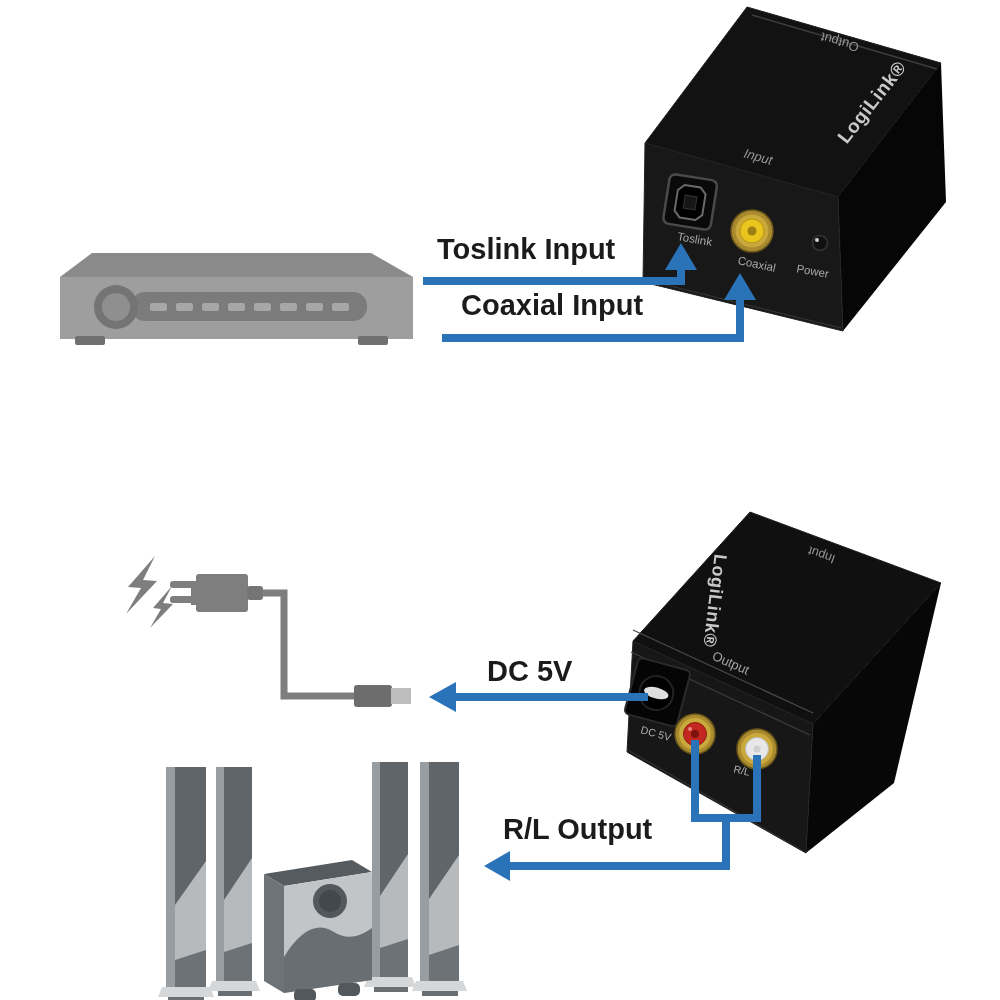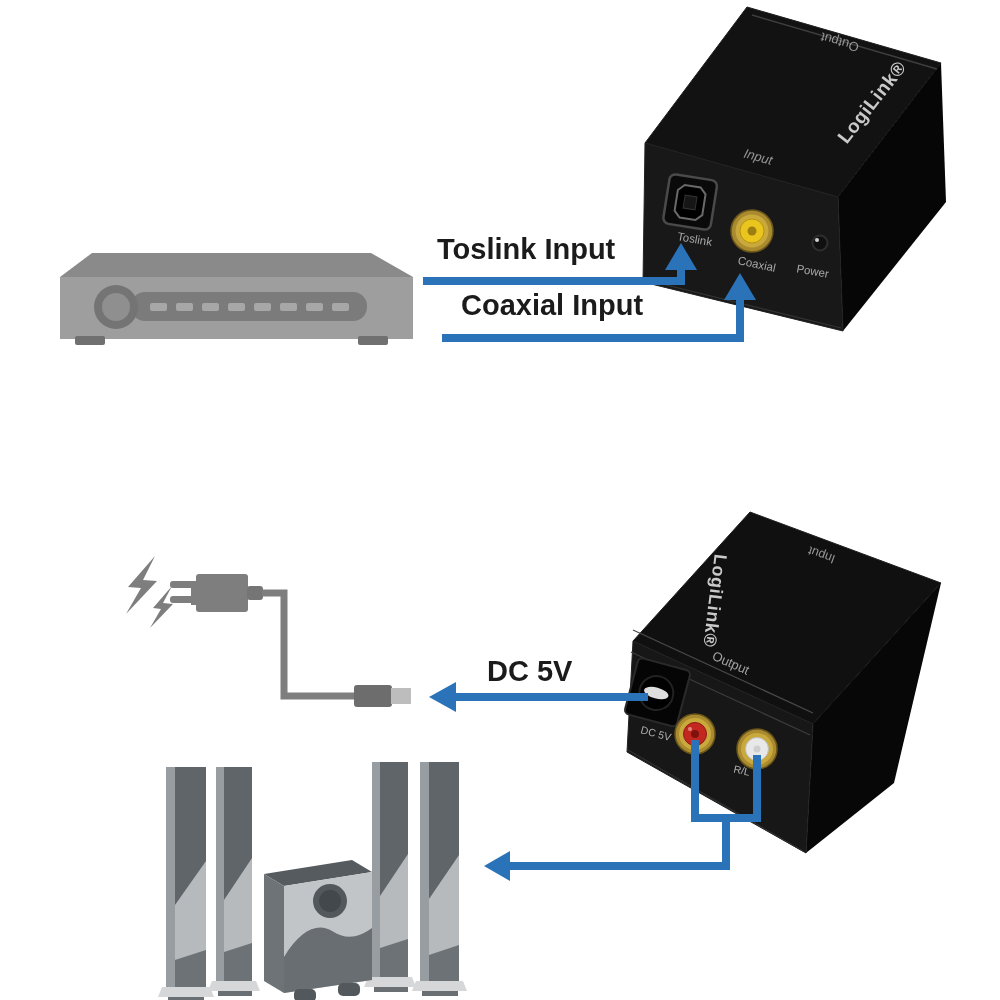--- a/index.html
+++ b/index.html
@@ -188,14 +188,15 @@
       <rect x="294" y="989" width="22" height="13" rx="5" fill="#53585c"></rect>
       <rect x="338" y="983" width="22" height="13" rx="5" fill="#53585c"></rect>
     </g>
   </g>
 </svg>
 
 
 <div class="diagram-label" style="left:461px;top:290px;">Coaxial Input</div>
 <div class="diagram-label" style="left:437px;top:234px;">Toslink Input</div>
 <div class="diagram-label" style="left:487px;top:656px;">DC 5V</div>
+<div class="diagram-label" style="left:503px;top:814px;">R/L Output</div>
 
 </div>
 
 </body></html>

